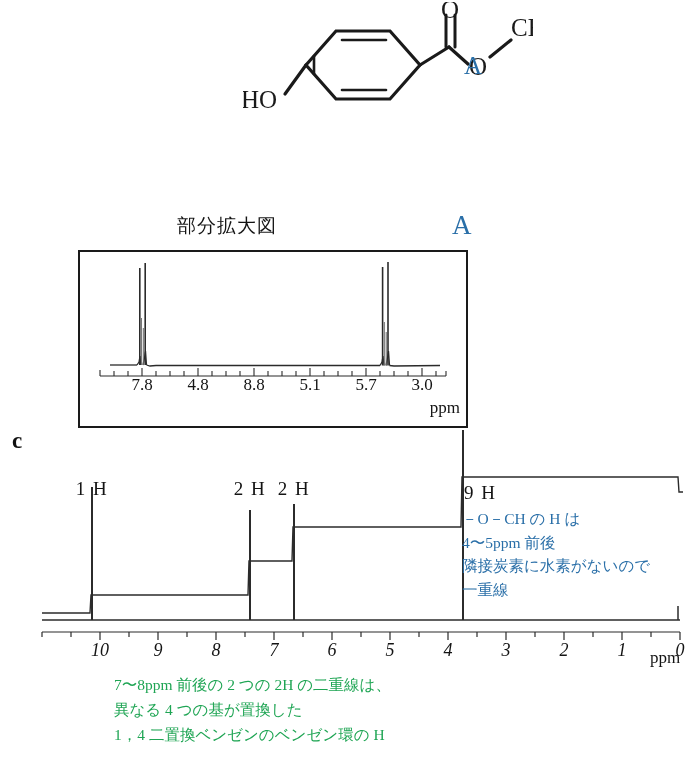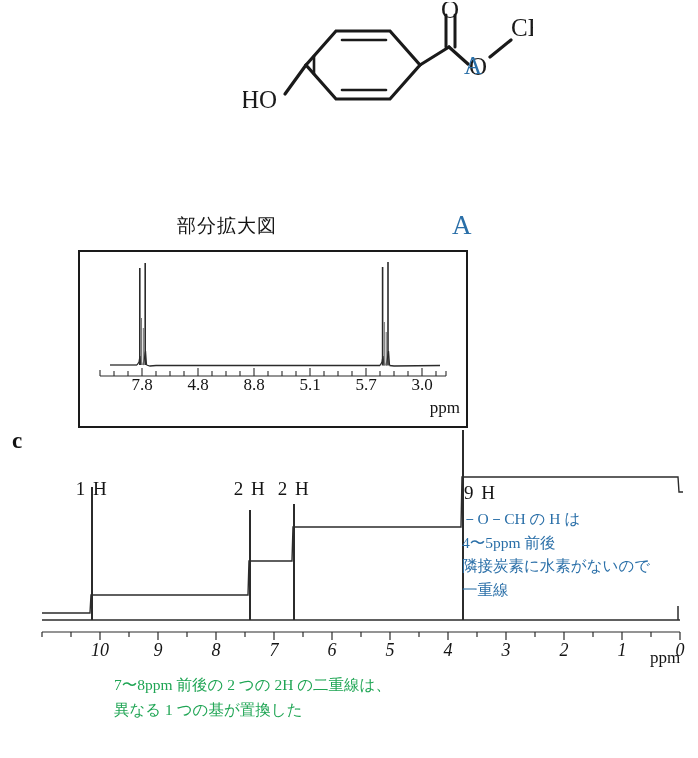--- a/index.html
+++ b/index.html
@@ -354,14 +354,15 @@
 
 <div id="note-blue">
   <div>－O－CH の H は</div>
   <div>4〜5ppm 前後</div>
   <div>隣接炭素に水素がないので</div>
   <div>一重線</div>
 </div>
 
 <div id="note-green">
   <div>7〜8ppm 前後の 2 つの 2H の二重線は、</div>
-  <div>異なる 1 つの基が置換した</div>
+  <div>異なる 4 つの基が置換した</div>
+  <div>1，4 二置換ベンゼンのベンゼン環の H</div>
 </div>
 
 </body></html>

